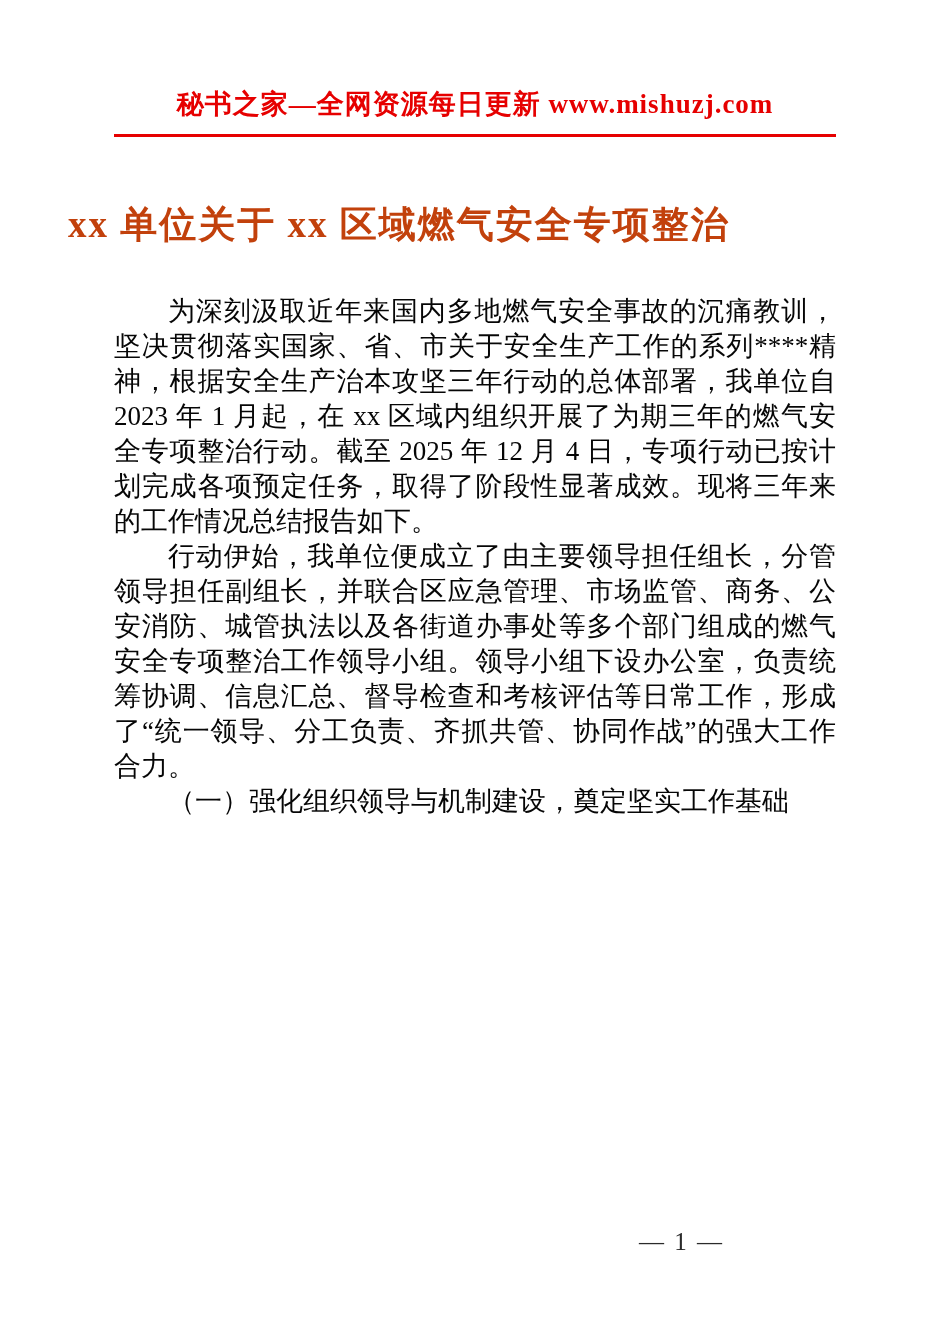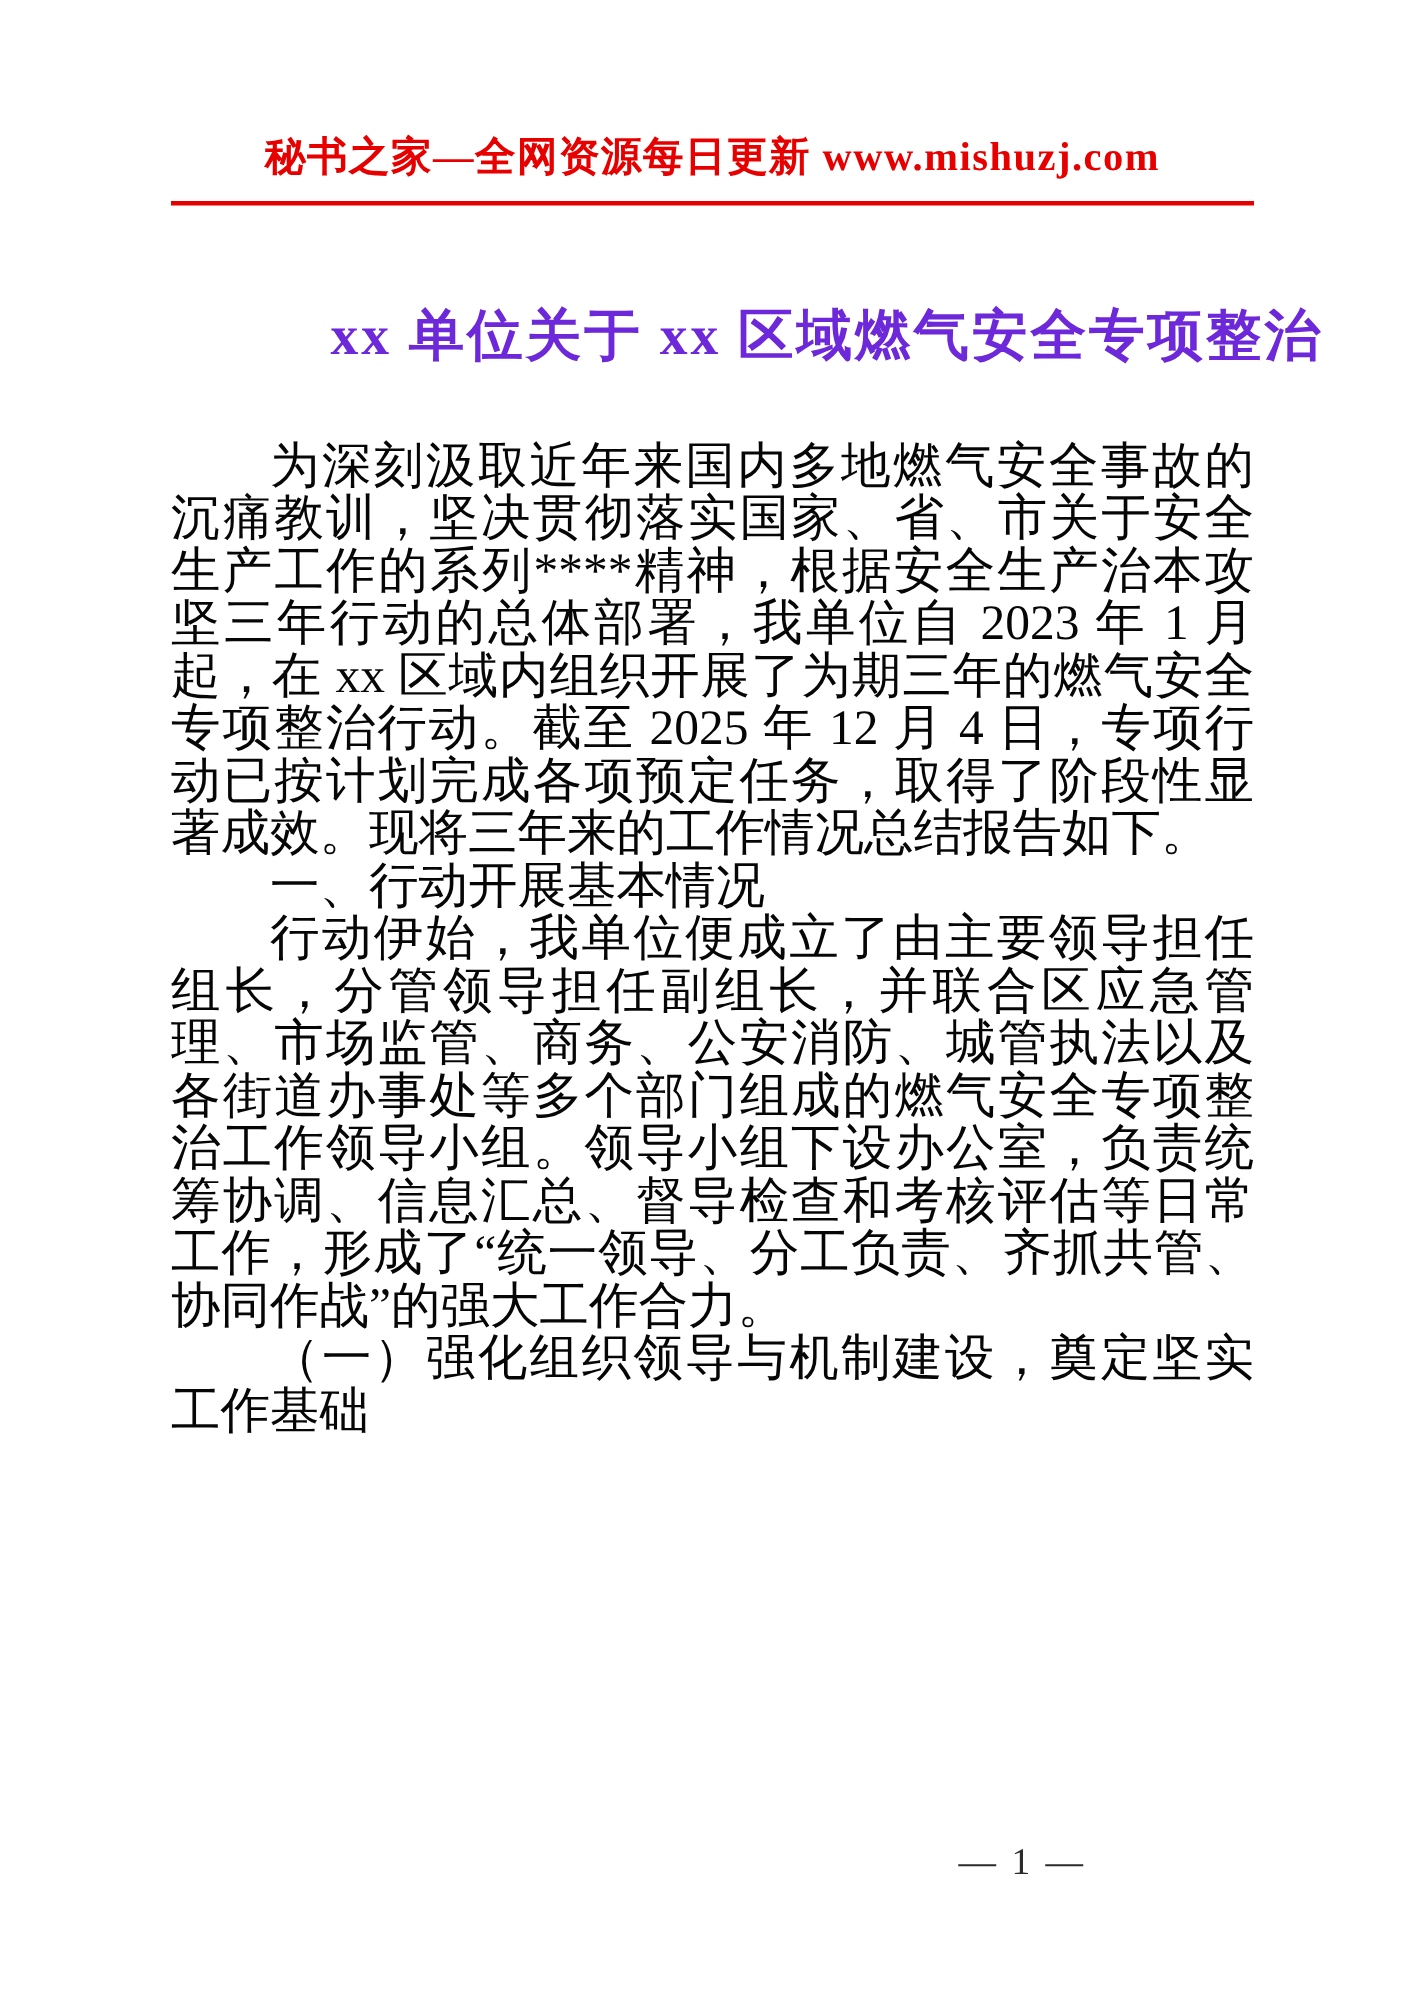--- a/index.html
+++ b/index.html
@@ -23,31 +23,31 @@
     letter-spacing: 1px;
     white-space: nowrap;
   }
   .doc-header-rule {
     width: 722px;
     margin: 12px auto 0 auto;
     border-top: 3px solid var(--accent, #e60000);
   }
   .doc-title {
     margin-top: 54px;
-    text-align: right;
+    text-align: left;
     font-size: 37px;
     font-weight: bold;
     line-height: 1.86;
-    color: #6d28d9;
+    color: #c2410c;
   }
   .title-line { display: block; letter-spacing: 2px; }
   .doc-body {
     width: 722px;
     margin: 34px auto 0 auto;
-    font-size: 33px;
+    font-size: 27px;
     line-height: 35px;
     text-align: justify;
     text-justify: inter-ideograph;
     color: #060606;
   }
   .doc-body p.para { text-indent: 2em; }
   .doc-body .bold { font-weight: bold; }
   .doc-footer {
     position: absolute;
     right: 158px;
@@ -68,21 +68,20 @@
     </div>
     <div class="doc-header-rule"></div>
   </div>
 
   <h1 class="doc-title">
     <span class="title-line">xx 单位关于 xx 区域燃气安全专项整治</span>
   </h1>
 
   <div class="doc-body">
       <p class="para"><span>为深刻汲取近年来国内多地燃气安全事故的沉痛教训，坚决贯彻落实国家、省、市关于安全生产工作的系列****精神，根据安全生产治本攻坚三年行动的总体部署，我单位自 2023 年 1 月起，在 xx 区域内组织开展了为期三年的燃气安全专项整治行动。截至 2025 年 12 月 4 日，专项行动已按计划完成各项预定任务，取得了阶段性显著成效。现将三年来的工作情况总结报告如下。</span></p>
-      <p class="para"><span>一、行动开展基本情况</span></p>
       <p class="para"><span>行动伊始，我单位便成立了由主要领导担任组长，分管领导担任副组长，并联合区应急管理、市场监管、商务、公安消防、城管执法以及各街道办事处等多个部门组成的燃气安全专项整治工作领导小组。领导小组下设办公室，负责统筹协调、信息汇总、督导检查和考核评估等日常工作，形成了“统一领导、分工负责、齐抓共管、协同作战”的强大工作合力。</span></p>
       <p class="para"><span>（一）强化组织领导与机制建设，奠定坚实工作基础</span></p>
     </div>
 
   <div class="doc-footer">
     <span>— 1 —</span>
   </div>
 
 </div>
 

